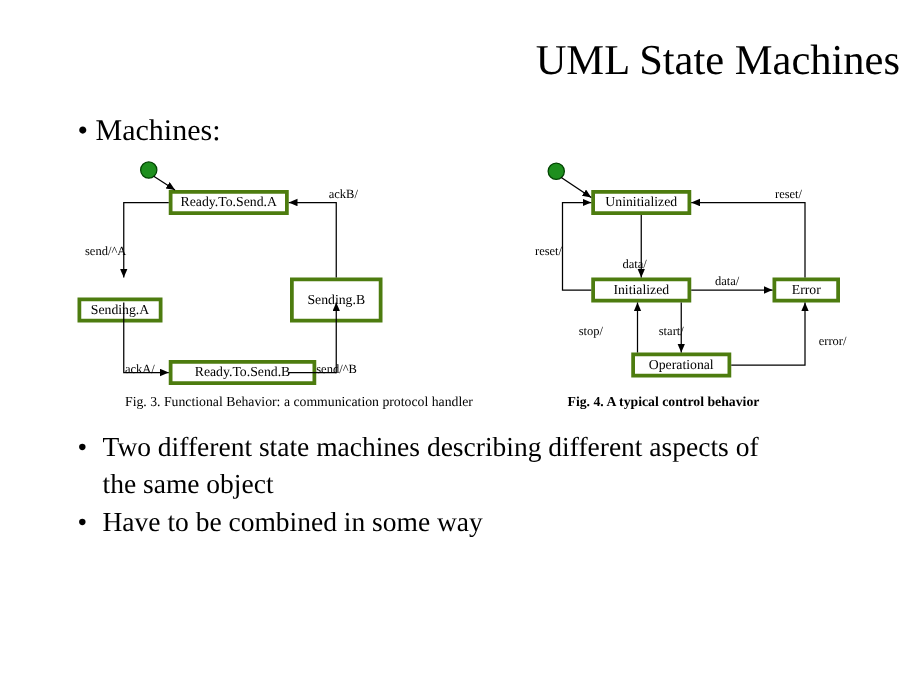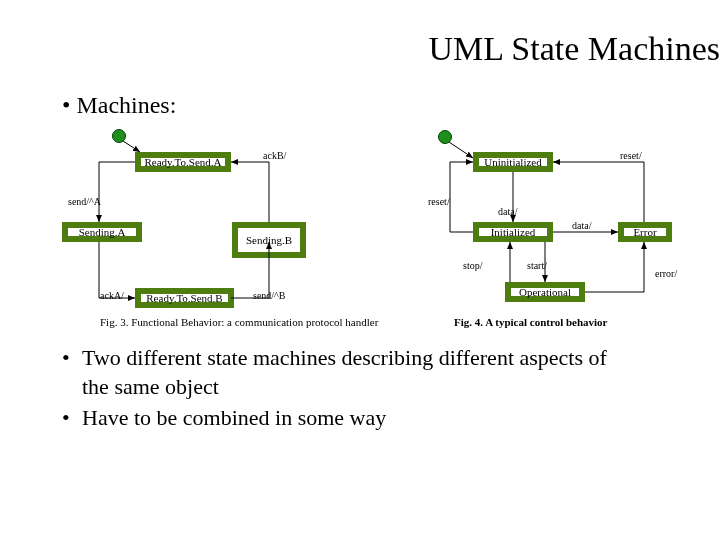--- a/index.html
+++ b/index.html
@@ -36,21 +36,21 @@
     font-size: 22px;
     line-height: 1.3;
     max-width: 620px;
   }
   .body-bullet .mark {
     position: absolute;
     left: -20px;
   }
   .state {
     position: absolute;
-    border: 6px solid #4d7c0f;
+    border: 3px solid #4d7c0f;
     background: #fff;
     font-size: 11px;
     display: flex;
     align-items: center;
     justify-content: center;
     padding: 0 4px;
     box-sizing: border-box;
   }
   .label {
     position: absolute;
@@ -77,23 +77,23 @@
 </head>
 <body>
 
 <div class="title">UML State Machines</div>
 
 <div class="bullet" style="top:92px; left:62px;">Machines:</div>
 
 <div class="initial" style="top:129px; left:112px;"></div>
 
 <div class="state" style="top:152px; left:135px; width:96px; height:20px;">Ready.To.Send.A</div>
-<div class="state" style="top:222px; left:62px;  width:80px; height:20px;">Sending.A</div>
+<div class="state" style="top:238px; left:62px;  width:68px; height:20px;">Sending.A</div>
 <div class="state" style="top:222px; left:232px; width:74px; height:36px;">Sending.B</div>
-<div class="state" style="top:288px; left:135px; width:99px; height:20px;">Ready.To.Send.B</div>
+<div class="state" style="top:288px; left:135px; width:118px; height:20px;">Ready.To.Send.B</div>
 
 <div class="label" style="top:150px; left:263px;">ackB/</div>
 <div class="label" style="top:196px; left:68px;">send/^A</div>
 <div class="label" style="top:290px; left:100px;text-align:right;">ackA/</div>
 <div class="label" style="top:290px; left:253px;">send/^B</div>
 
 <div class="caption" style="top:316px; left:100px;">Fig. 3. Functional Behavior: a communication protocol handler</div>
 
 <div class="initial" style="top:130px; left:438px;"></div>
 

